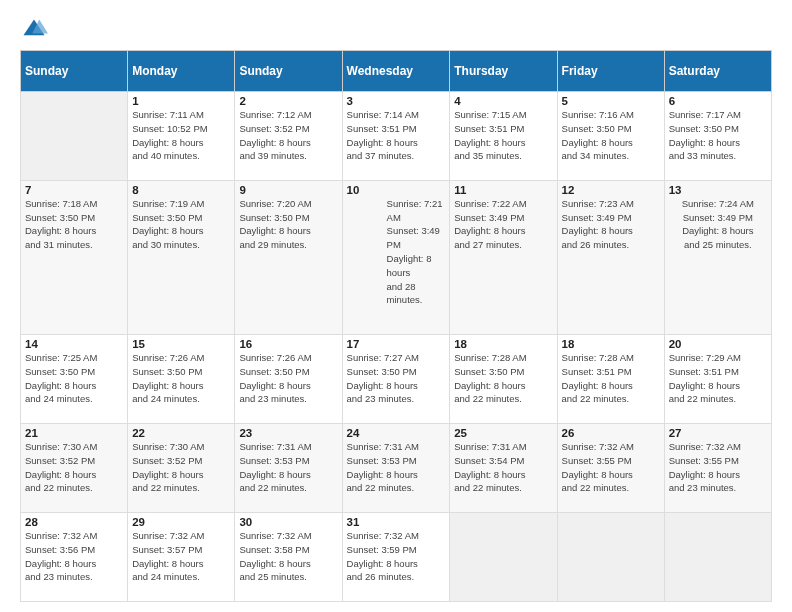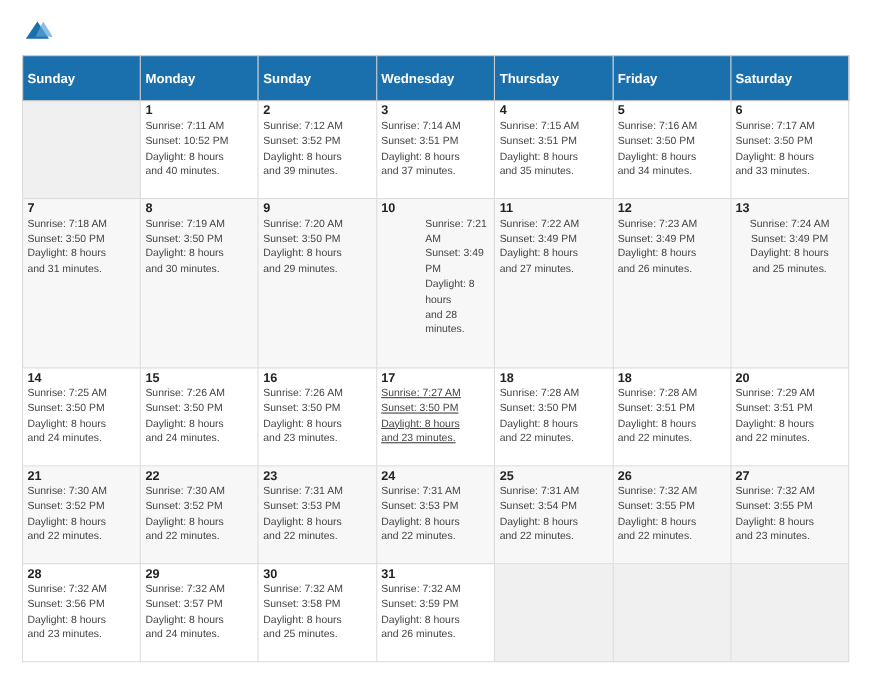--- a/index.html
+++ b/index.html
@@ -248,21 +248,21 @@
           </td>
           <td>
             <span class="day-num">16</span>
             <div class="day-info" style="white-space: pre-line;">Sunrise: 7:26 AM
 Sunset: 3:50 PM
 Daylight: 8 hours
 and 23 minutes.</div>
           </td>
           <td>
             <span class="day-num">17</span>
-            <div class="day-info" style="white-space: pre-line; text-decoration: underline;">Sunrise: 7:27 AM
+            <div class="day-info" style="white-space: pre-line;">Sunrise: 7:27 AM
 Sunset: 3:50 PM
 Daylight: 8 hours
 and 23 minutes.</div>
           </td>
           <td>
             <span class="day-num">18</span>
             <div class="day-info" style="white-space: pre-line;">Sunrise: 7:28 AM
 Sunset: 3:50 PM
 Daylight: 8 hours
 and 22 minutes.</div>

